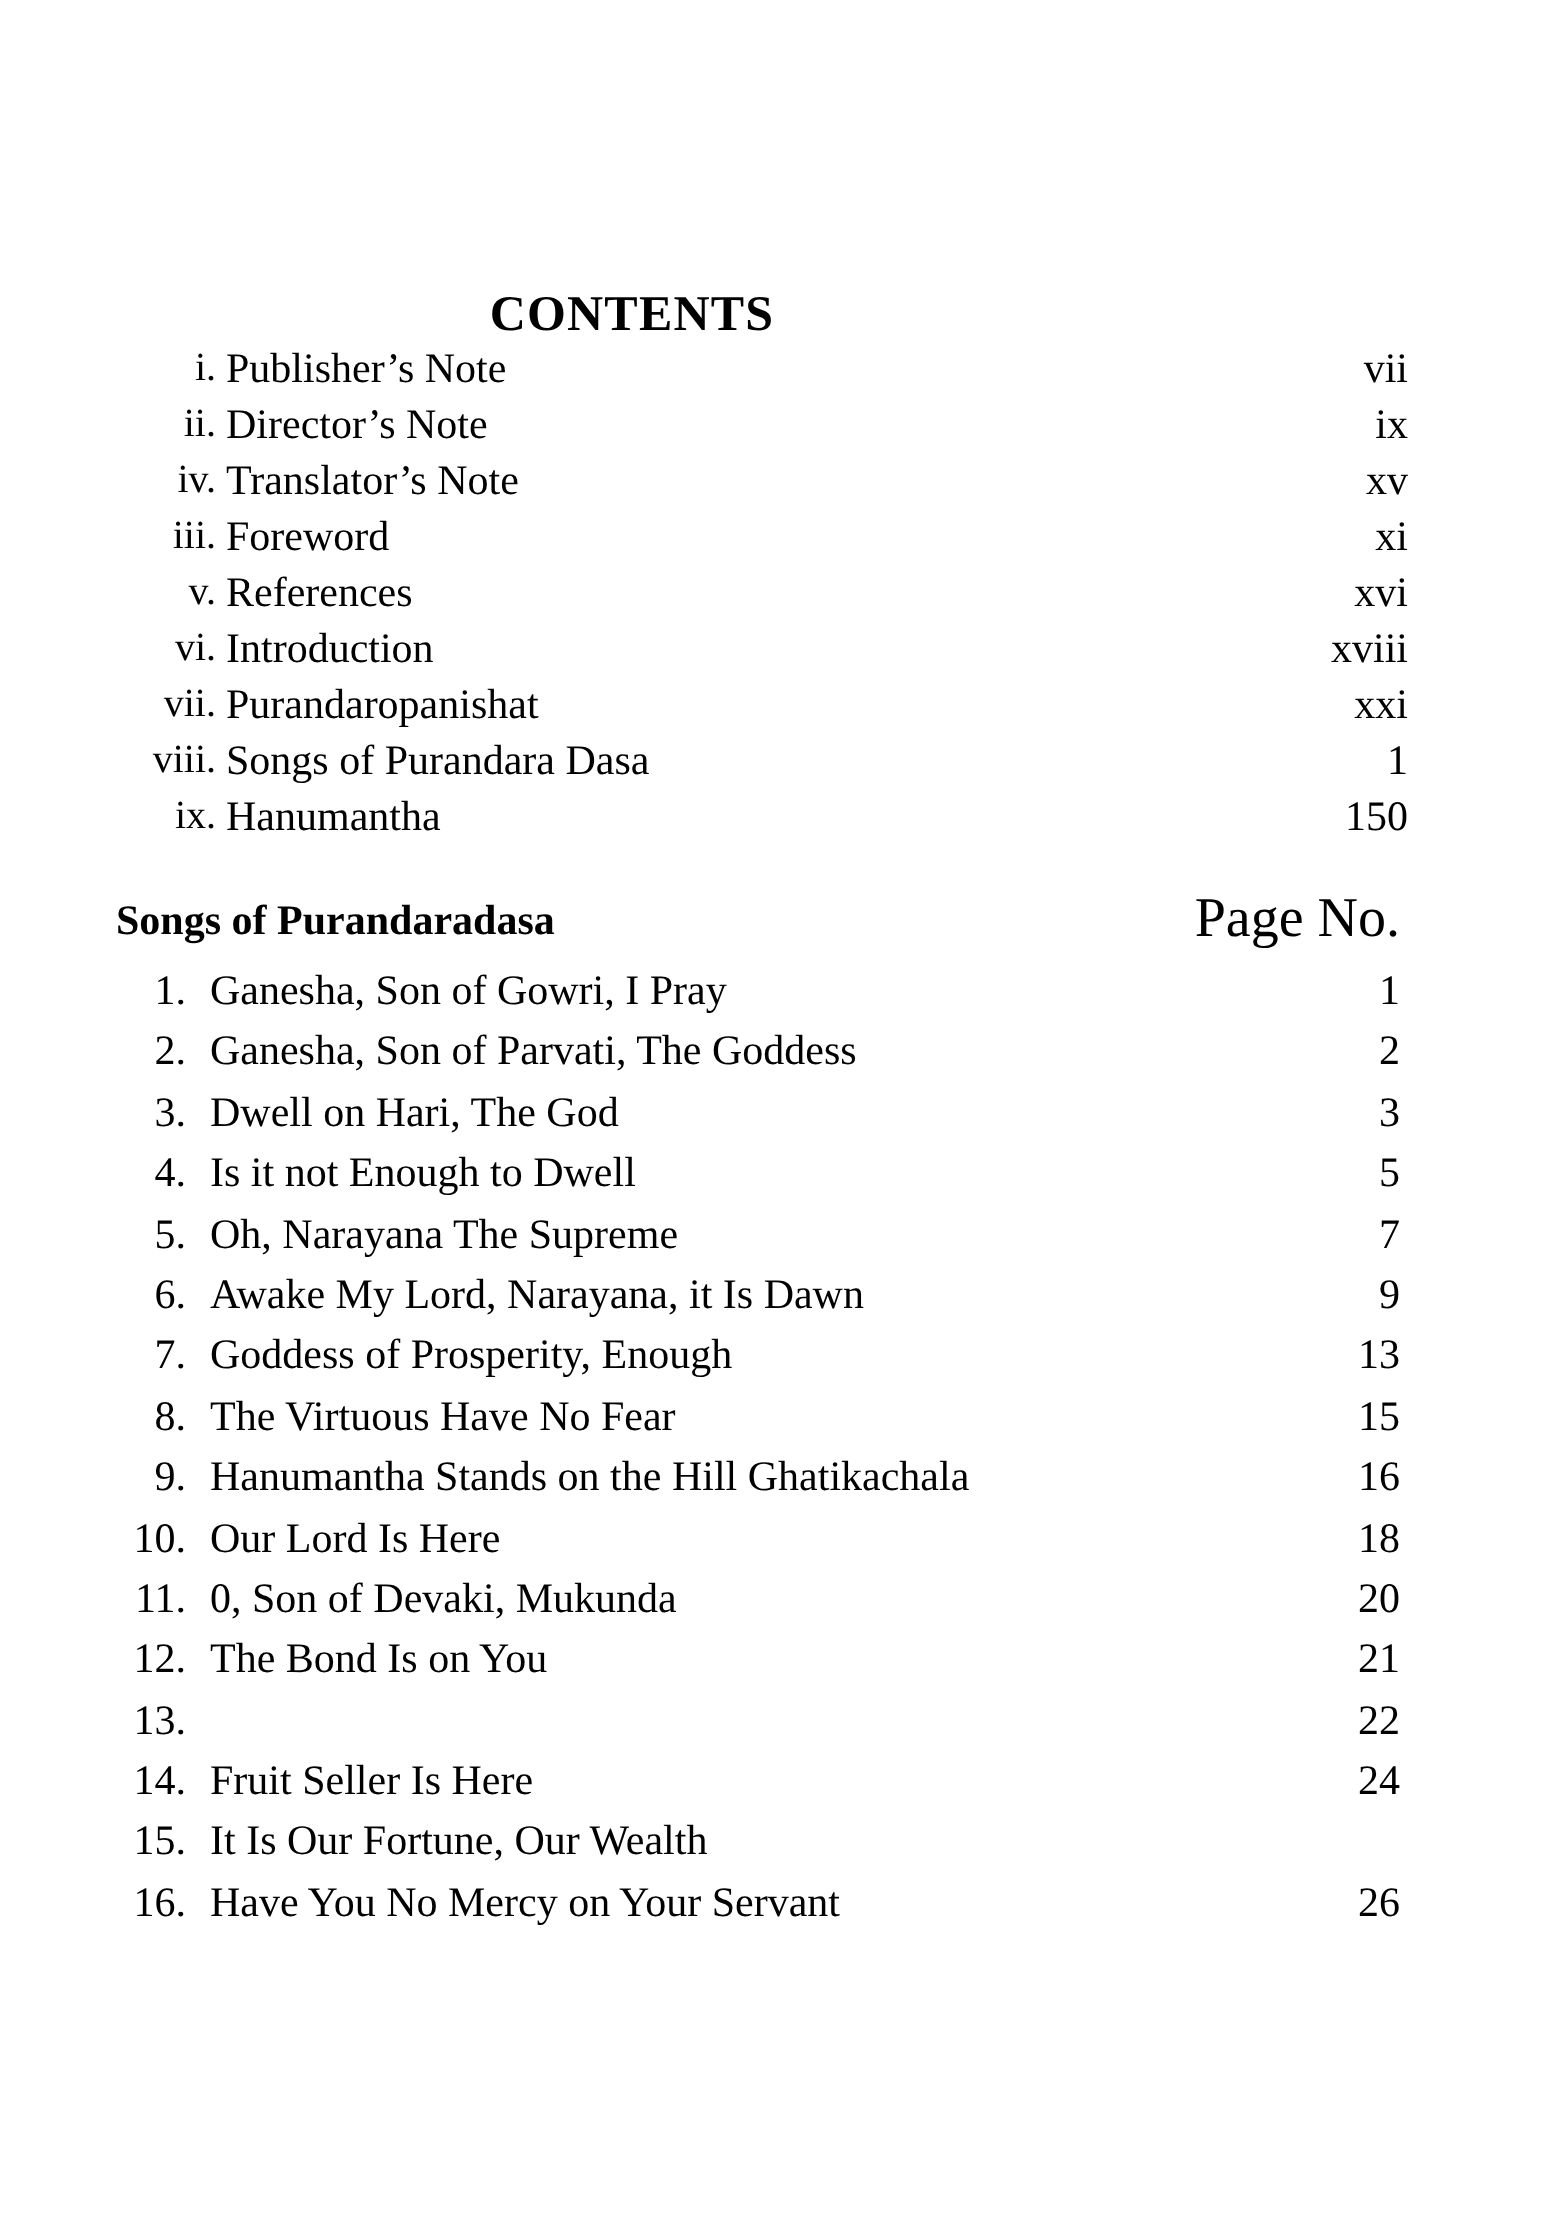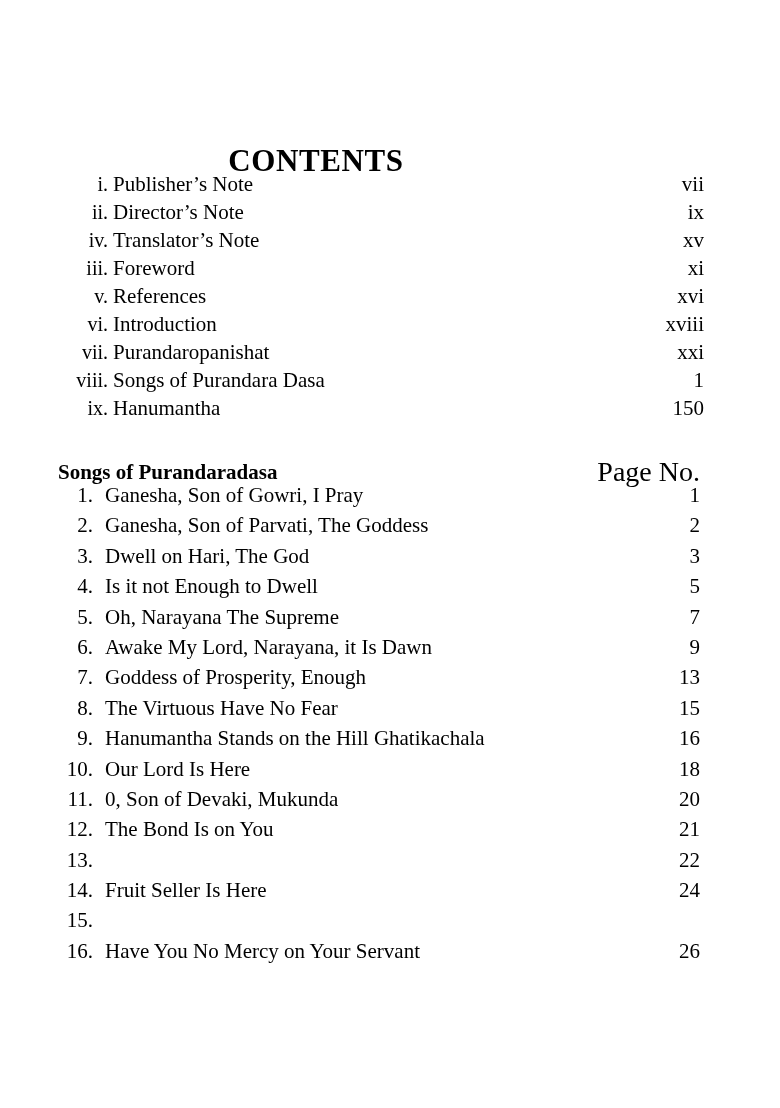--- a/index.html
+++ b/index.html
@@ -26,21 +26,21 @@
   }
 
   
   .contents-title {
     position: absolute;
     left: 0;
     top: 145px;
     width: 632px;
     text-align: center;
     font-weight: bold;
-    font-size: 31px;
+    font-size: 25px;
     letter-spacing: 0.6px;
     line-height: 1;
   }
 
   
   .front-list {
     position: absolute;
     left: 0;
     top: 170px;
     width: 780px;
@@ -67,21 +67,21 @@
     position: absolute;
     left: 564px;
     width: 140px;
     text-align: right;
   }
 
   
   .section-header {
     position: absolute;
     left: 0;
-    top: 457px;
+    top: 445px;
     width: 696px;
     height: 30px;
     line-height: 30px;
   }
   .section-header .sec-title {
     position: absolute;
     left: 58px;
     font-weight: bold;
     font-size: 21px;
     font-stretch: semi-condensed;
@@ -251,20 +251,21 @@
         <span class="num">13.</span>
         <span class="pg">22</span>
       </div>
       <div class="song-row">
         <span class="num">14.</span>
         <span class="title">Fruit Seller Is Here</span>
         <span class="pg">24</span>
       </div>
       <div class="song-row">
         <span class="num">15.</span>
+        <span class="title">It Is Our Fortune, Our Wealth</span>
       </div>
       <div class="song-row">
         <span class="num">16.</span>
         <span class="title">Have You No Mercy on Your Servant</span>
         <span class="pg">26</span>
       </div>
     </div>
 
 </div>
 

